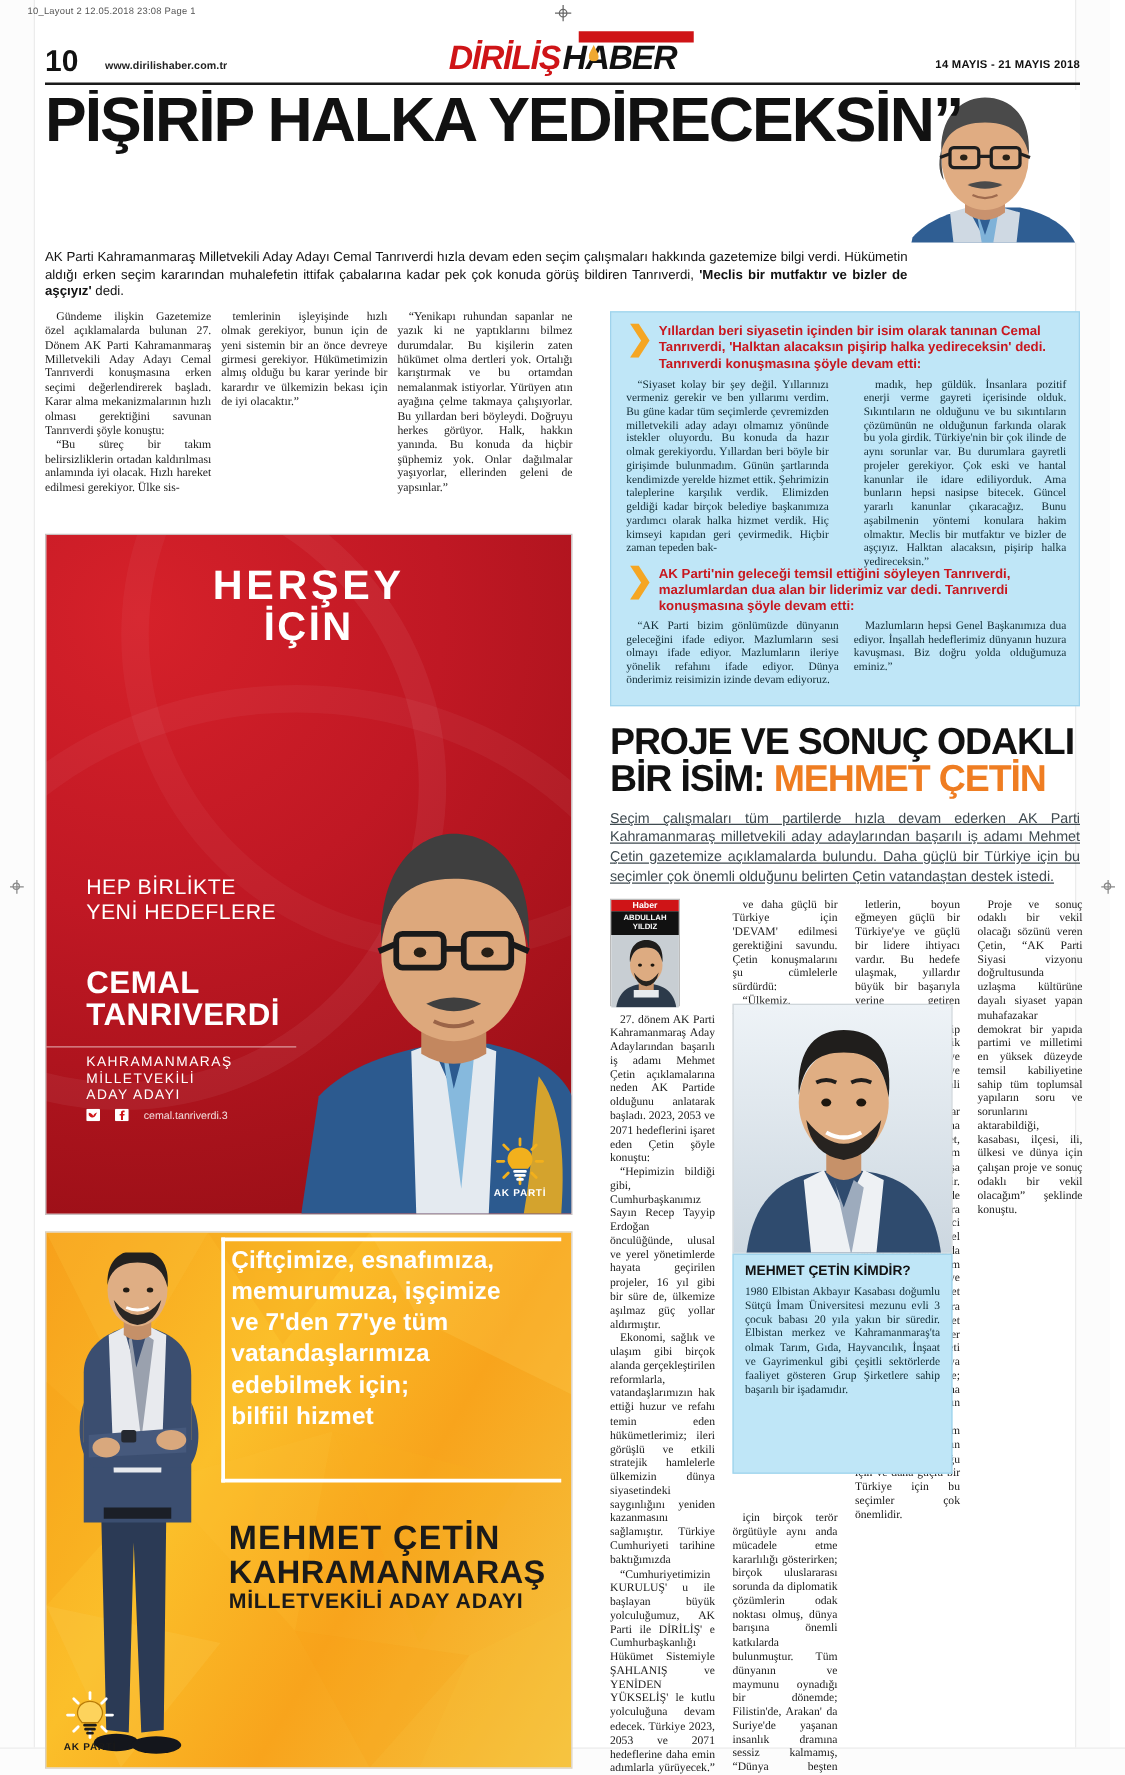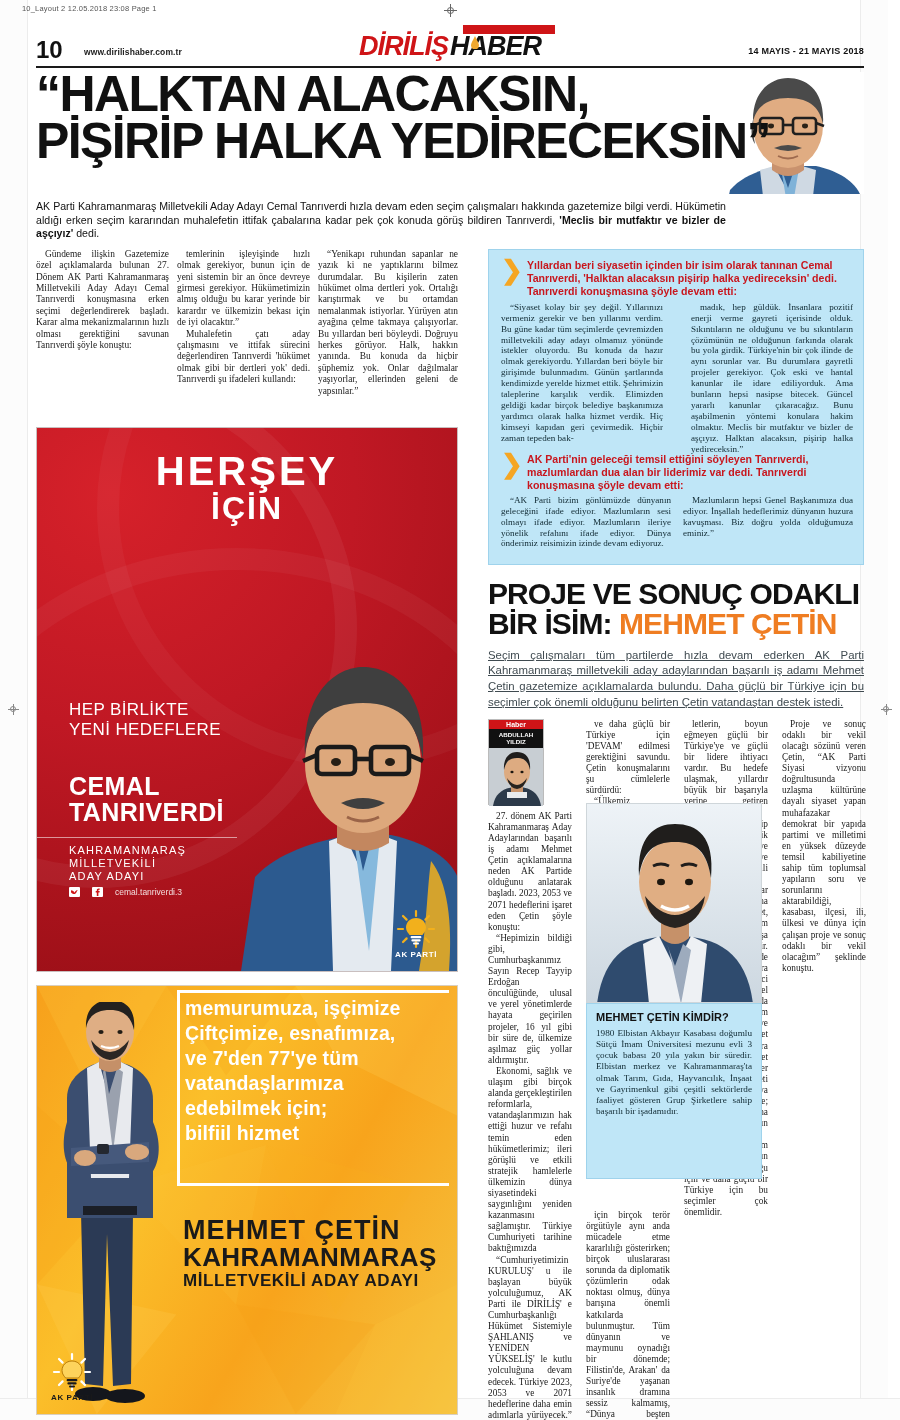--- a/index.html
+++ b/index.html
@@ -142,21 +142,21 @@
   .ad-red .s1 { left:-200px; top:-60px; width:520px; height:520px; }
   .ad-red .s2 { left:-120px; top:120px; width:640px; height:560px;
                 border-color:rgba(255,255,255,.045); }
   .ad-red .s3 { left:60px;  top:-180px; width:520px; height:520px;
                 border-color:rgba(255,255,255,.04); }
   .ad-red-text {
     position:absolute; left:0; right:0; top:24px; text-align:center;
     font-family:"Liberation Sans", sans-serif; font-weight:bold; color:#fff;
     z-index:4;
   }
-  .ad-red-text .t1 { font-size:40px; letter-spacing:3px; line-height:.95; display:block;}
+  .ad-red-text .t1 { font-size:33px; letter-spacing:3px; line-height:.95; display:block;}
   .ad-red-text .t2 { font-size:72px; letter-spacing:1px; line-height:.92; display:block;}
   .ad-red-text .t3 { font-size:32px; letter-spacing:2px; line-height:1; display:block; margin-top:2px;}
   .ad-red-slogan {
     position:absolute; left:32px; top:272px; z-index:4;
     font-family:"Liberation Sans", sans-serif; font-size:17px; color:#fff;
     line-height:20px; letter-spacing:.4px;
   }
   .ad-red-name {
     position:absolute; left:32px; top:345px; z-index:4;
     font-family:"Liberation Sans", sans-serif; font-weight:bold; color:#fff;
@@ -338,21 +338,20 @@
         <svg class="logo-drop" viewBox="0 0 8 13">
           <path d="M4 0 C6.5 5 8 7.5 8 9.3 A4 4 0 0 1 0 9.3 C0 7.5 1.5 5 4 0Z" fill="#f0a830"></path>
         </svg>
       </div>
 
       <div class="dateline">14 MAYIS - 21 MAYIS 2018</div>
     </div>
 
     <div class="headwrap">
       <div class="headline">
-        <span class="l1">“HALKTAN ALACAKSIN,</span>
         <span class="l2">PİŞİRİP HALKA YEDİRECEKSİN”</span>
       </div>
       <div class="head-photo">
         <svg viewBox="0 0 152 170" width="152" height="170">
           <rect width="152" height="170" fill="#ffffff"></rect>
 
           <path d="M8 170 L18 120 C30 106 48 100 66 96 L104 96 C122 100 140 108 148 124 L152 170Z" fill="#2f5e93"></path>
           <path d="M62 96 L76 122 L90 96 L104 100 L96 170 L56 170 L48 100Z" fill="#cfd9e3"></path>
           <path d="M70 100 L76 118 L82 100 L86 104 L78 152 L70 104Z" fill="#7fb2d8"></path>
 
@@ -382,24 +381,24 @@
     </div>
 
     <div class="lead">
       <span>AK Parti Kahramanmaraş Milletvekili Aday Adayı Cemal Tanrıverdi hızla devam eden seçim çalışmaları hakkında gazetemize bilgi verdi. Hükümetin aldığı erken seçim kararından muhalefetin ittifak çabalarına kadar pek çok konuda görüş bildiren Tanrıverdi, </span><b>'Meclis bir mutfaktır ve bizler de aşçıyız'</b><span> dedi.</span>
     </div>
 
     <div class="body-area">
 
       <div class="col c1">
         <p>Gündeme ilişkin Gazetemize özel açıklamalarda bulunan 27. Dönem AK Parti Kahramanmaraş Milletvekili Aday Adayı Cemal Tanrıverdi konuşmasına erken seçimi değerlendirerek başladı. Karar alma mekanizmalarının hızlı olması gerektiğini savunan Tanrıverdi şöyle konuştu:</p>
+        <p>“Bu süreç bir takım belirsizliklerin ortadan kaldırılması anlamında iyi olacak. Hızlı hareket edilmesi gerekiyor. Ülke sis-</p>
       </div>
       <div class="col c2">
         <p>temlerinin işleyişinde hızlı olmak gerekiyor, bunun için de yeni sistemin bir an önce devreye girmesi gerekiyor. Hükümetimizin almış olduğu bu karar yerinde bir karardır ve ülkemizin bekası için de iyi olacaktır.”</p>
-        <p>Muhalefetin çatı aday çalışmasını ve ittifak sürecini değerlendiren Tanrıverdi 'hükümet olmak gibi bir dertleri yok' dedi. Tanrıverdi şu ifadeleri kullandı:</p>
       </div>
       <div class="col c3">
         <p>“Yenikapı ruhundan sapanlar ne yazık ki ne yaptıklarını bilmez durumdalar. Bu kişilerin zaten hükümet olma dertleri yok. Ortalığı karıştırmak ve bu ortamdan nemalanmak istiyorlar. Yürüyen atın ayağına çelme takmaya çalışıyorlar. Bu yıllardan beri böyleydi. Doğruyu herkes görüyor. Halk, hakkın yanında. Bu konuda da hiçbir şüphemiz yok. Onlar dağılmalar yaşıyorlar, ellerinden geleni de yapsınlar.”</p>
       </div>
 
       <div class="ad-red">
         <div class="swoosh s1"></div>
         <div class="swoosh s2"></div>
         <div class="swoosh s3"></div>
 
@@ -490,22 +489,22 @@
           <polygon points="0,120 90,200 0,300" fill="#f59a12" opacity=".4"></polygon>
           <polygon points="90,200 230,160 200,320" fill="#fcc53d" opacity=".35"></polygon>
           <polygon points="230,160 380,200 300,330" fill="#f7ae1e" opacity=".4"></polygon>
           <polygon points="0,300 140,330 60,430" fill="#fdd35c" opacity=".4"></polygon>
           <polygon points="200,320 340,340 260,430" fill="#f59a12" opacity=".35"></polygon>
           <polygon points="340,340 422,300 422,430 300,430" fill="#fcc53d" opacity=".4"></polygon>
         </svg>
 
         <div class="ad-yellow-box"></div>
         <div class="ad-yellow-text">
+          <div>Çiftçimize, esnafımıza,</div>
           <div>memurumuza, işçimize</div>
-          <div>Çiftçimize, esnafımıza,</div>
           <div>ve 7'den 77'ye tüm</div>
           <div>vatandaşlarımıza</div>
           <div>edebilmek için;</div>
           <div>bilfiil hizmet</div>
         </div>
 
         <div class="ad-yellow-name">
           <span class="n1">MEHMET ÇETİN</span>
           <span class="n2">KAHRAMANMARAŞ</span>
           <span class="n3">MİLLETVEKİLİ ADAY ADAYI</span>

